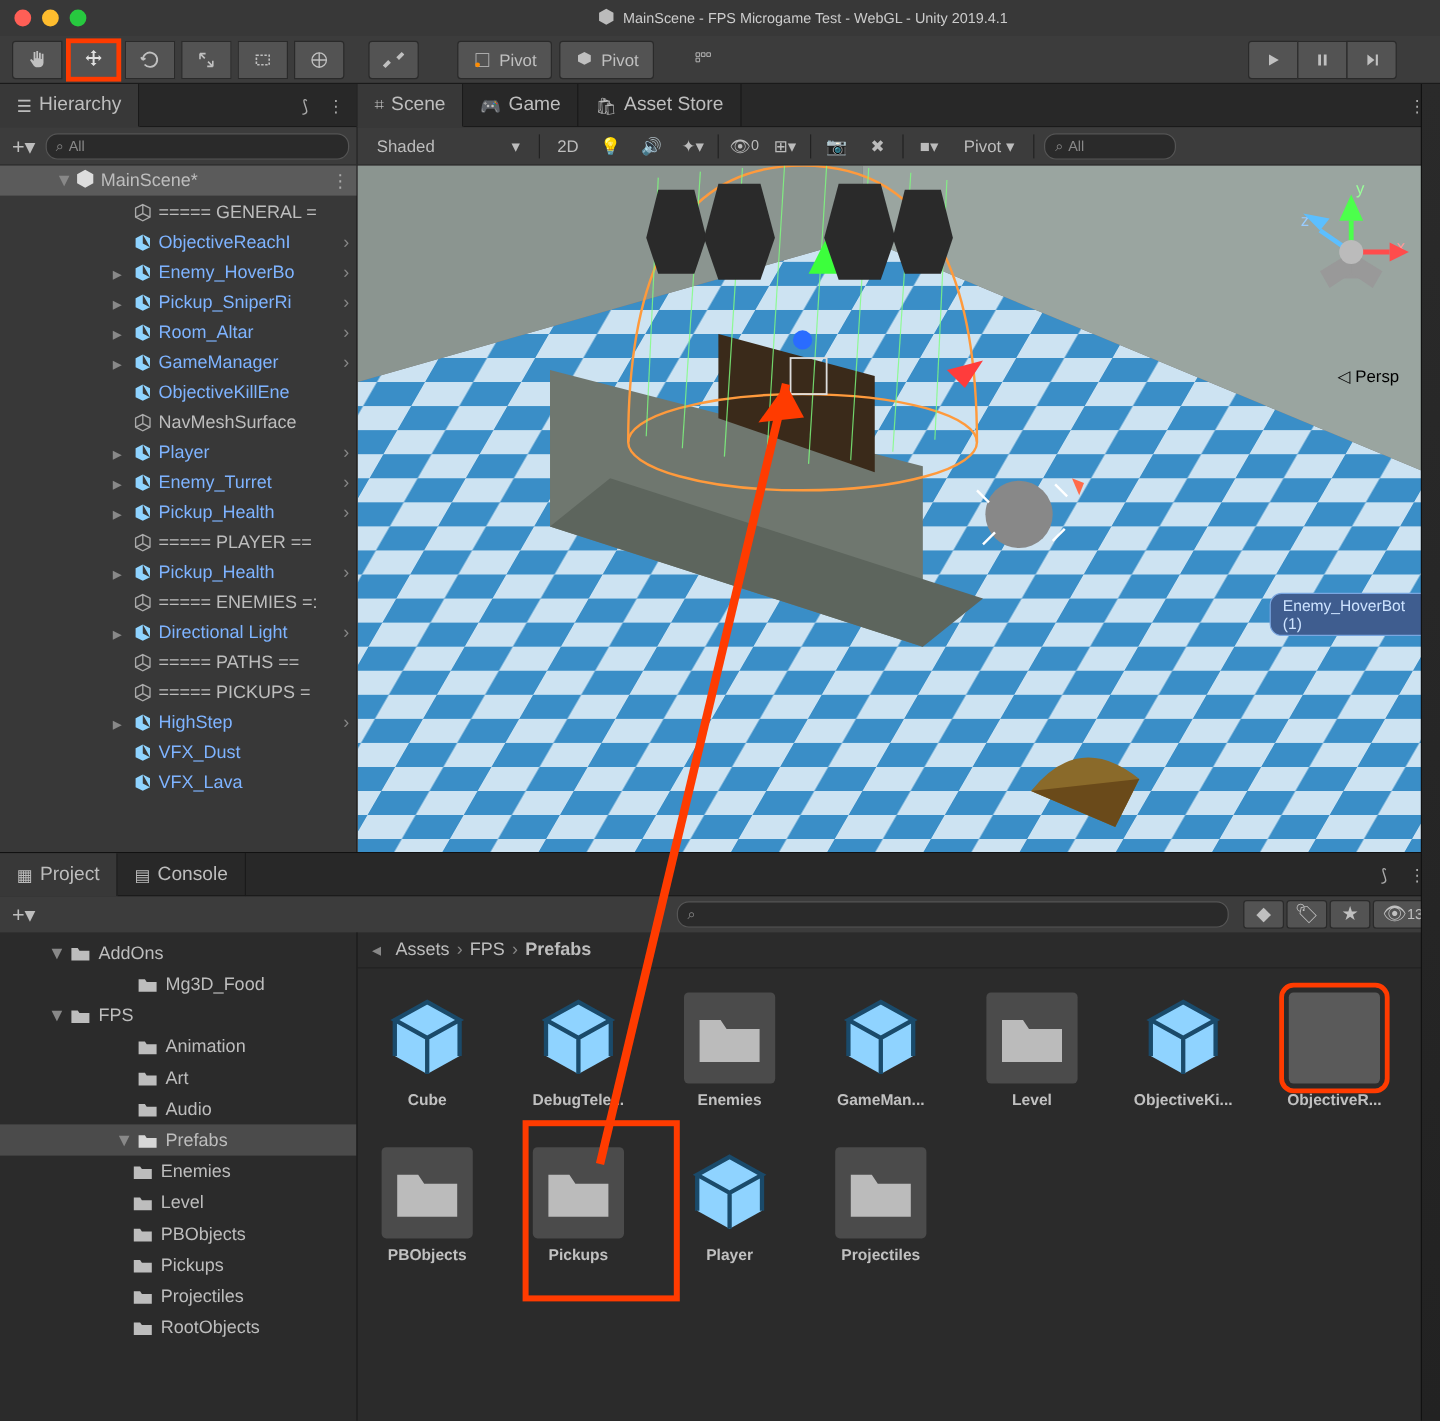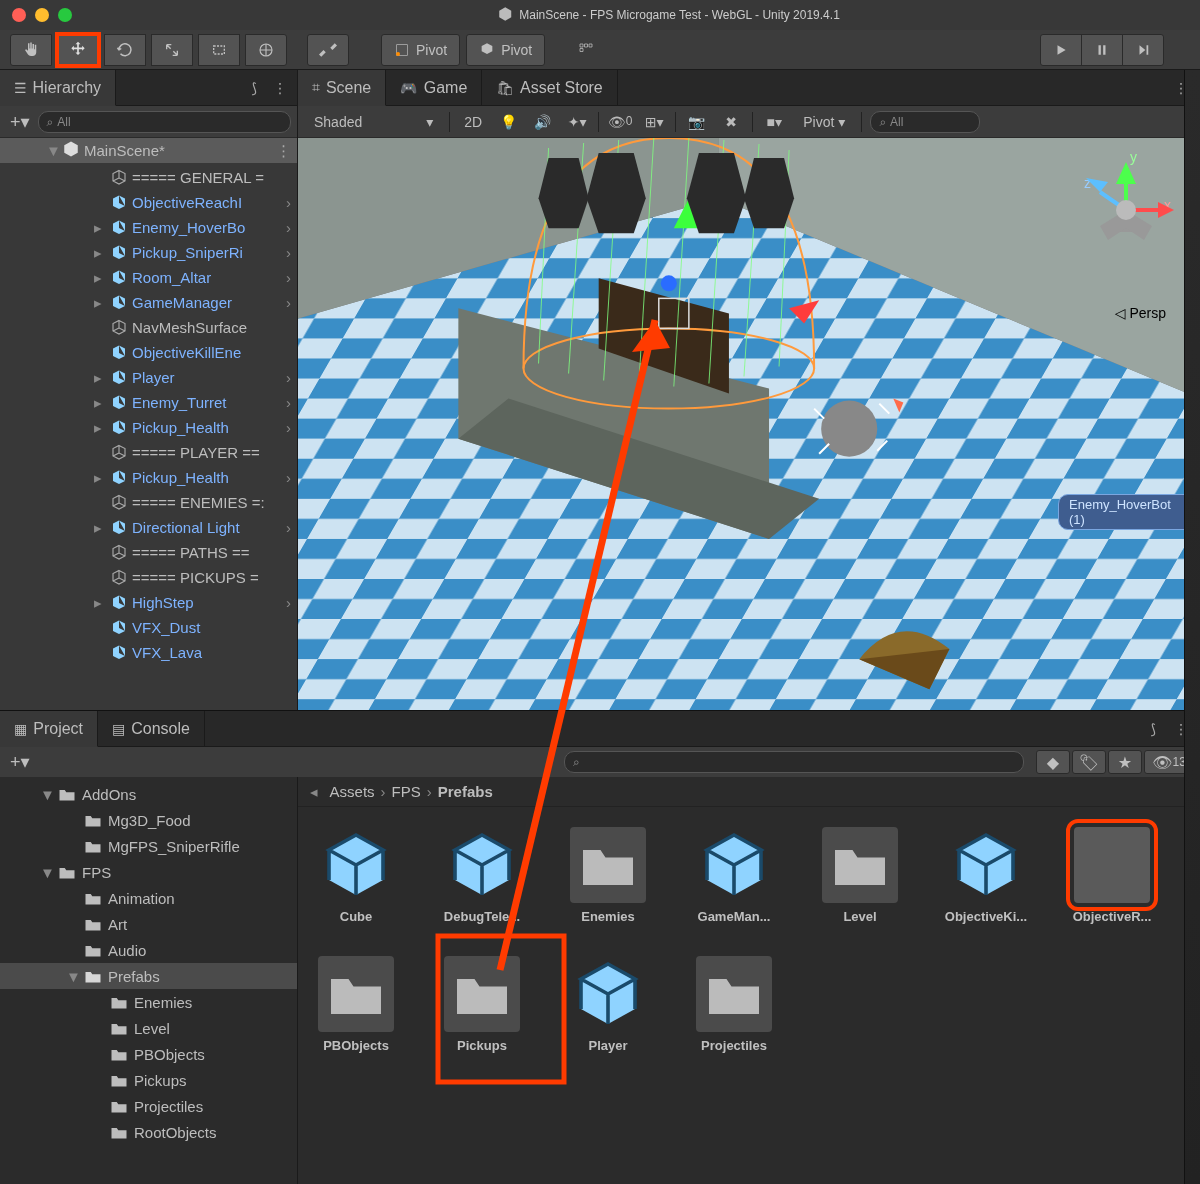--- a/index.html
+++ b/index.html
@@ -60,21 +60,21 @@
 .persp{position:absolute;right:34px;top:140px;color:#000000;font-size:14px;margin-top:27px;}
 
 
 .row-bottom { height:474px; border-top:1px solid #111; display:flex; flex-direction:column;}
 .proj-tabs{height:36px; background:#282828; display:flex; align-items:center; border-bottom:1px solid #1a1a1a;}
 .proj-subbar{height:30px; background:#3c3c3c; display:flex; align-items:center; padding:0 6px; gap:6px;}
 .proj-body{flex:1; display:flex;}
 .folders{width:298px; border-right:1px solid #1a1a1a; padding:4px 0; overflow:hidden;}
 .frow{height:26px; display:flex; align-items:center; gap:6px; font-size:15px; padding-left:20px;}
 .frow.lvl1{padding-left:40px;}
-.frow.lvl2{padding-left:66px;}
+.frow.lvl2{padding-left:96px;}
 .frow.lvl3{padding-left:92px;}
 .frow .fold{width:18px;height:15px;}
 .frow.sel{background:#4b4b4b;}
 .assets{flex:1; display:flex; flex-direction:column;}
 .breadcrumb{height:30px; display:flex; align-items:center; padding:0 12px; gap:6px; border-bottom:1px solid #222; font-size:15px;}
 .breadcrumb .sep{color:#888;}
 .asset-grid{flex:1; padding:20px 10px; display:flex; flex-wrap:wrap; gap:32px 30px; align-content:flex-start; position:relative;}
 .asset{width:96px; display:flex; flex-direction:column; align-items:center; gap:6px;}
 .asset .thumb{width:76px;height:76px;background:#4b4b4b;border-radius:4px;display:flex;align-items:center;justify-content:center;}
 .asset .lbl{font-size:13px;color:#c0c0c0;white-space:nowrap;overflow:hidden;text-overflow:ellipsis;width:100%;text-align:center;font-weight:bold;}
@@ -258,31 +258,31 @@
         <div class="hrow lvl1">
           <span class="expand">▸</span>
           <span class="cube cube-blue"><svg viewBox="0 0 24 24">
               <path d="M12 2l8 4v10l-8 4-8-4V6zM12 2v10l8 4M12 12l-8 4"></path>
             </svg></span>
           <span class="name blue-txt">GameManager</span>
           <span class="chev">›</span>
         </div>
         <div class="hrow lvl1">
           <span class="expand"></span>
+          <span class="cube cube-blue"><svg viewBox="0 0 24 24">
+              <path d="M12 2l8 4v10l-8 4-8-4V6zM12 2v10l8 4M12 12l-8 4"></path>
+            </svg></span>
+          <span class="name blue-txt">ObjectiveKillEne</span>
+        </div>
+        <div class="hrow lvl1">
+          <span class="expand"></span>
           <span class="cube cube-outline"><svg viewBox="0 0 24 24">
               <path d="M12 2l8 4v10l-8 4-8-4V6zM12 2v10l8 4M12 12l-8 4"></path>
             </svg></span>
           <span class="name ">NavMeshSurface</span>
-        </div>
-        <div class="hrow lvl1">
-          <span class="expand"></span>
-          <span class="cube cube-blue"><svg viewBox="0 0 24 24">
-              <path d="M12 2l8 4v10l-8 4-8-4V6zM12 2v10l8 4M12 12l-8 4"></path>
-            </svg></span>
-          <span class="name blue-txt">ObjectiveKillEne</span>
         </div>
         <div class="hrow lvl1">
           <span class="expand">▸</span>
           <span class="cube cube-blue"><svg viewBox="0 0 24 24">
               <path d="M12 2l8 4v10l-8 4-8-4V6zM12 2v10l8 4M12 12l-8 4"></path>
             </svg></span>
           <span class="name blue-txt">Player</span>
           <span class="chev">›</span>
         </div>
         <div class="hrow lvl1">
@@ -538,27 +538,20 @@
           </svg>
           <span>AddOns</span>
         </div>
         <div class="frow lvl2">
           <span style="width:12px"></span>
           <svg class="fold" viewBox="0 0 24 20">
             <path fill="#bdbdbd" d="M2 4h7l2 3h11v11H2z"></path>
           </svg>
           <span>Mg3D_Food</span>
         </div>
-        <div class="frow lvl2">
-          <span style="width:12px"></span>
-          <svg class="fold" viewBox="0 0 24 20">
-            <path fill="#bdbdbd" d="M2 4h7l2 3h11v11H2z"></path>
-          </svg>
-          <span>MgFPS_SniperRifle</span>
-        </div>
         <div class="frow lvl1">
           <span style="width:12px;color:#888">▼</span>
           <svg class="fold" viewBox="0 0 24 20">
             <path fill="#bdbdbd" d="M2 4h7l2 3h11v11H2z"></path>
           </svg>
           <span>FPS</span>
         </div>
         <div class="frow lvl2">
           <span style="width:12px"></span>
           <svg class="fold" viewBox="0 0 24 20">

